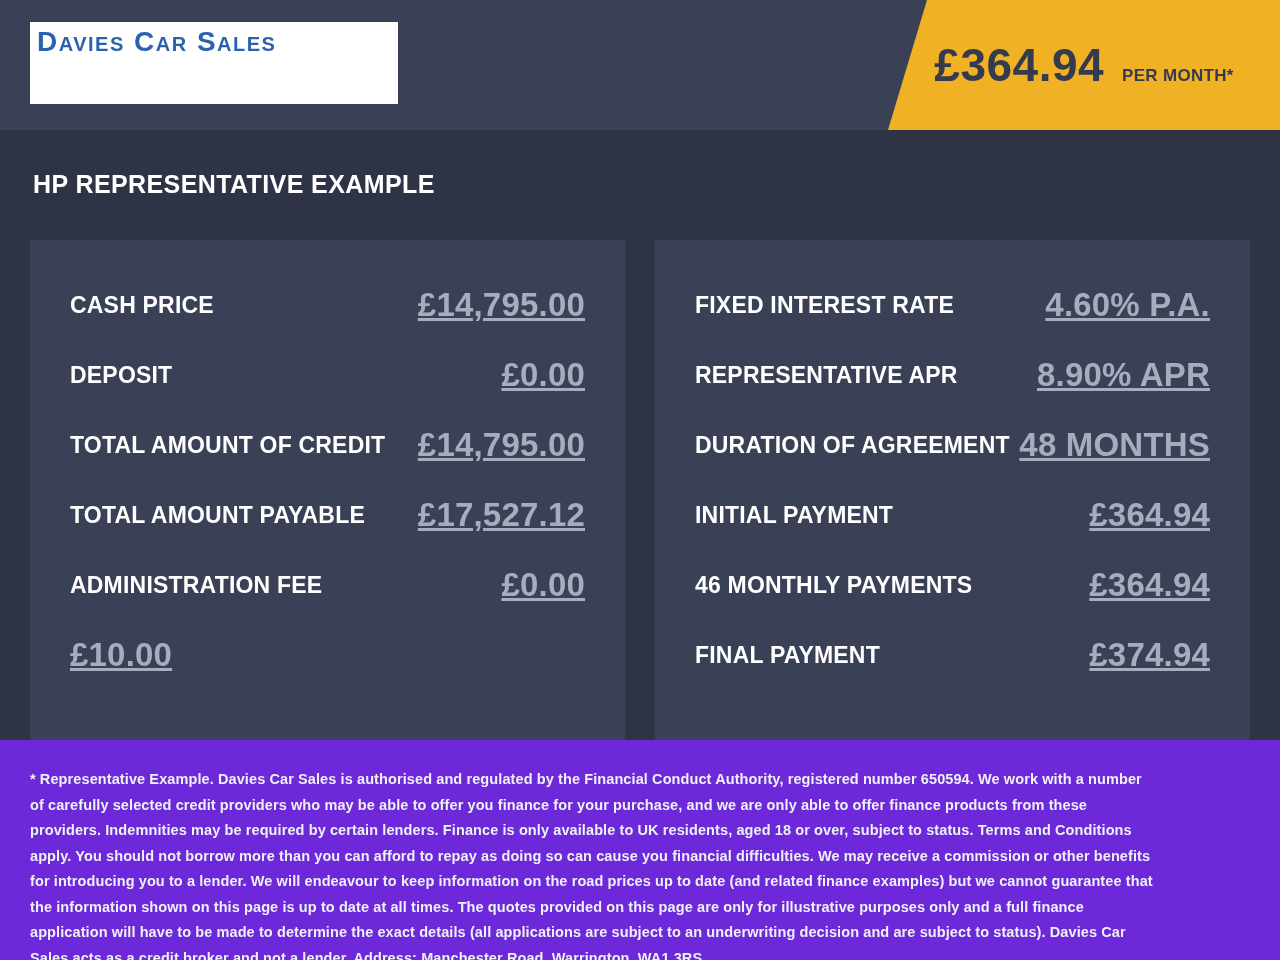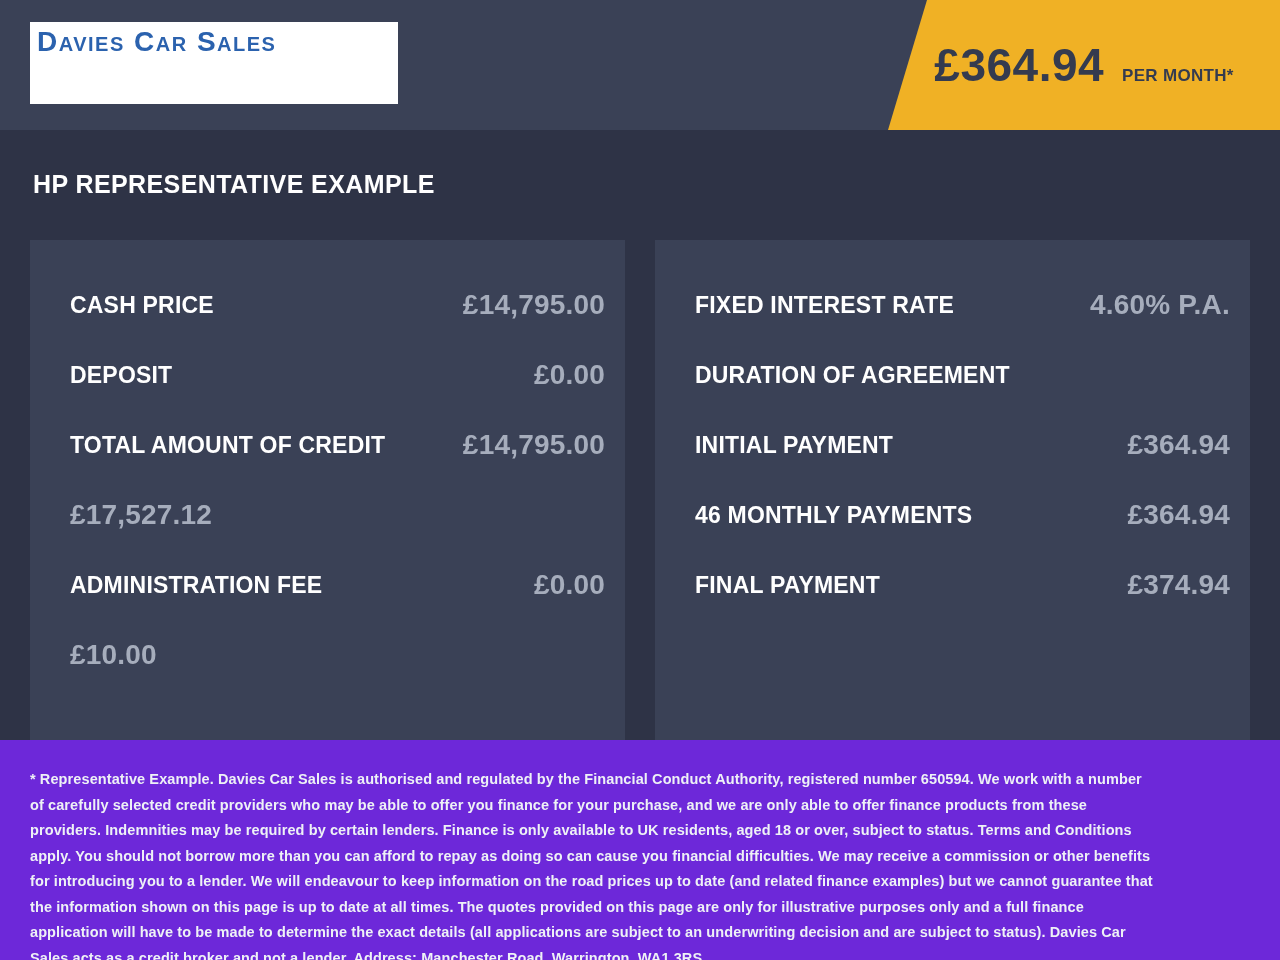--- a/index.html
+++ b/index.html
@@ -20,24 +20,23 @@
     position: absolute;
     top: 0; left: 0;
     width: 1280px;
     height: 130px;
     background: #3a4156;
   }
   .logo-box {
     position: absolute;
     left: 30px;
     top: 22px;
-    width: 328px;
+    width: 368px;
     height: 82px;
     background: #ffffff;
-    padding-left: 40px;
   }
   .logo-text {
     position: absolute;
     left: 7px;
     top: 4px;
     font-variant: small-caps;
     font-weight: bold;
     font-size: 28px;
     letter-spacing: 1.5px;
     color: #2b62ae;
@@ -85,47 +84,48 @@
   }
 
   
   .panel {
     position: absolute;
     top: 240px;
     width: 595px;
     height: 594px;
     background: #3a4156;
     box-sizing: border-box;
-    padding: 30px 20px 20px 40px;
+    padding: 30px 40px 20px 40px;
     display: flex;
     flex-direction: column;
   }
   .panel-left  { left: 30px; }
   .panel-right { left: 655px; }
 
   .finance-row {
     height: 70px;
     display: flex;
     align-items: center;
     justify-content: space-between;
   }
   .finance-label {
     font-size: 23px;
     font-weight: bold;
     color: #ffffff;
     letter-spacing: 0.2px;
     white-space: nowrap;
   }
   .finance-value {
-    font-size: 28px;
+    font-size: 33px;
     font-weight: bold;
     color: #a6adbc;
     letter-spacing: 0.2px;
     white-space: nowrap;
     text-align: right;
+    text-decoration: underline;
   }
 
   
   .footer {
     position: absolute;
     left: 0;
     top: 740px;
     width: 1280px;
     height: 220px;
     background: #6d28d9;
@@ -164,38 +164,44 @@
   </div>
   <div class="finance-row">
     <span class="finance-label">DEPOSIT</span>
     <span class="finance-value">£0.00</span>
   </div>
   <div class="finance-row">
     <span class="finance-label">TOTAL AMOUNT OF CREDIT</span>
     <span class="finance-value">£14,795.00</span>
   </div>
   <div class="finance-row">
+    <span class="finance-label">TOTAL AMOUNT PAYABLE</span>
     <span class="finance-value">£17,527.12</span>
   </div>
   <div class="finance-row">
     <span class="finance-label">ADMINISTRATION FEE</span>
     <span class="finance-value">£0.00</span>
   </div>
   <div class="finance-row">
     <span class="finance-value">£10.00</span>
   </div>
 </div>
 
 <div class="panel panel-right">
   <div class="finance-row">
     <span class="finance-label">FIXED INTEREST RATE</span>
     <span class="finance-value">4.60% P.A.</span>
   </div>
   <div class="finance-row">
+    <span class="finance-label">REPRESENTATIVE APR</span>
+    <span class="finance-value">8.90% APR</span>
+  </div>
+  <div class="finance-row">
     <span class="finance-label">DURATION OF AGREEMENT</span>
+    <span class="finance-value">48 MONTHS</span>
   </div>
   <div class="finance-row">
     <span class="finance-label">INITIAL PAYMENT</span>
     <span class="finance-value">£364.94</span>
   </div>
   <div class="finance-row">
     <span class="finance-label">46 MONTHLY PAYMENTS</span>
     <span class="finance-value">£364.94</span>
   </div>
   <div class="finance-row">

